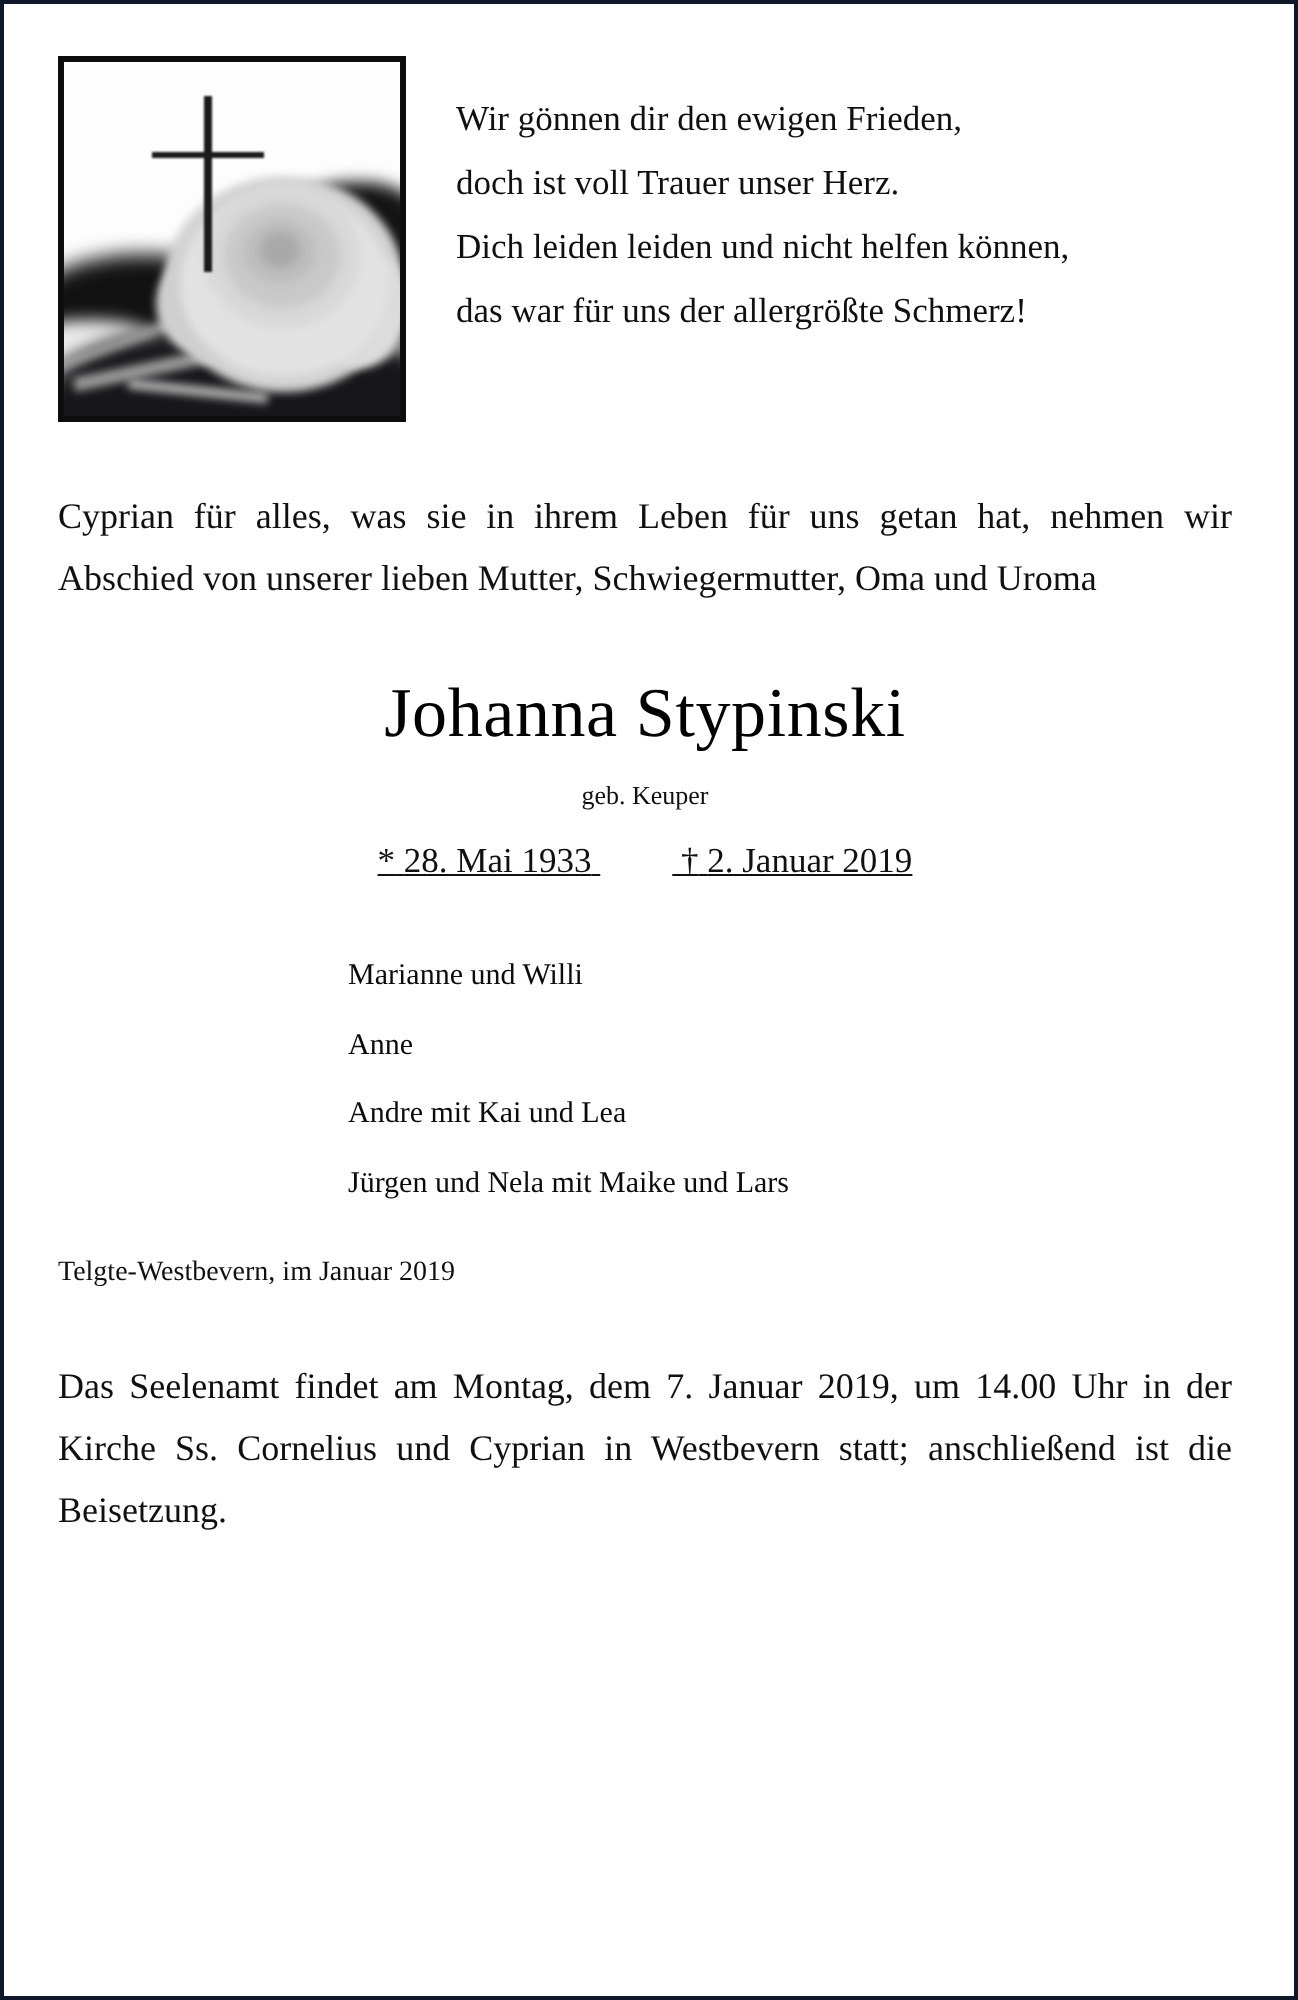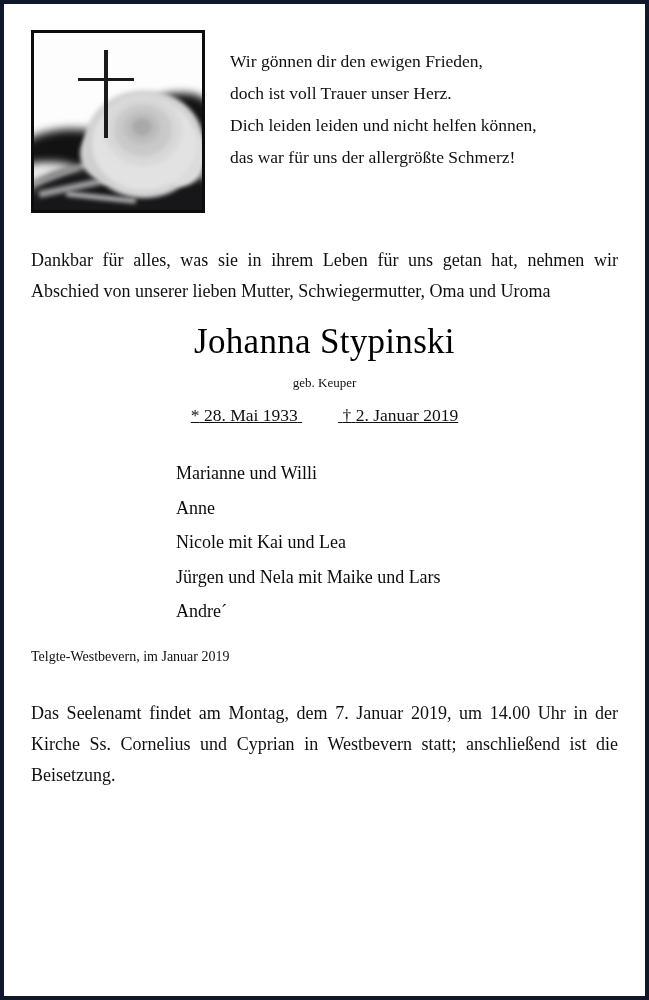--- a/index.html
+++ b/index.html
@@ -9,21 +9,21 @@
   }
   body {
     font-family: "Liberation Serif", "DejaVu Serif", serif;
   }
   #obituary-page {
     position: relative;
     width: 649px;
     height: 1000px;
     background: #ffffff;
     box-sizing: border-box;
-    border: 4px solid #0f172a;
+    border: 2px solid #0f172a;
     overflow: hidden;
   }
   .inner {
     position: absolute;
     left: 0; top: 0;
     width: 641px;
     height: 992px;
     padding: 26px 27px 0 27px;
     box-sizing: border-box;
   }
@@ -162,21 +162,21 @@
   .intro {
     margin-top: 32px;
     font-size: 18px;
     line-height: 31px;
     text-align: justify;
     color: #101010;
   }
 
   .name-block {
     text-align: center;
-    margin-top: 13px;
+    margin-top: 30px;
   }
   .deceased-name {
     font-size: 35px;
     line-height: 44px;
     color: #000000;
     letter-spacing: 0.3px;
   }
   .maiden-name {
     font-size: 13px;
     line-height: 30px;
@@ -195,21 +195,21 @@
   .remembrance {
     margin-top: 28px;
     font-size: 18px;
     line-height: 30px;
     color: #101010;
   }
 
   .survivors {
     margin-top: 26px;
     padding-left: 145px;
-    font-size: 18px;
+    font-size: 15px;
     line-height: 34.5px;
     color: #0b0b0b;
   }
   .survivors div { white-space: nowrap; }
 
   .place-date {
     margin-top: 13px;
     font-size: 14px;
     line-height: 30px;
     color: #101010;
@@ -261,41 +261,40 @@
 
       <div class="poem">
         <div>Wir gönnen dir den ewigen Frieden,</div>
         <div>doch ist voll Trauer unser Herz.</div>
         <div>Dich leiden leiden und nicht helfen können,</div>
         <div>das war für uns der allergrößte Schmerz!</div>
       </div>
 
     </div>
 
-    <div class="intro">Dankbar für alles, was sie in ihrem Leben für uns getan hat, nehmen wir Abschied von unserer lieben Mutter, Schwiegermutter, Oma und Uroma</div>
+    <div class="intro">Cyprian für alles, was sie in ihrem Leben für uns getan hat, nehmen wir Abschied von unserer lieben Mutter, Schwiegermutter, Oma und Uroma</div>
 
     <div class="name-block">
       <div class="deceased-name">Johanna Stypinski</div>
       <div class="maiden-name">geb. Keuper</div>
       <div class="dates">
         <span>*</span>
         <span>28. Mai 1933</span>
         <span class="gap"></span>
         <span>†</span>
         <span>2. Januar 2019</span>
       </div>
     </div>
 
 
     <div class="survivors">
       <div>Marianne und Willi</div>
       <div>Anne</div>
-      <div>Nicole mit Kai und Lea</div>
+      <div>Andre mit Kai und Lea</div>
       <div>Jürgen und Nela mit Maike und Lars</div>
-      <div>Andre´</div>
     </div>
 
     <div class="place-date">Telgte-Westbevern, im Januar 2019</div>
 
     <div class="service">Das Seelenamt findet am Montag, dem 7. Januar 2019, um 14.00 Uhr in der Kirche Ss. Cornelius und Cyprian in Westbevern statt; anschließend ist die Beisetzung.</div>
 
   </div>
 </div>
 
 </body></html>

